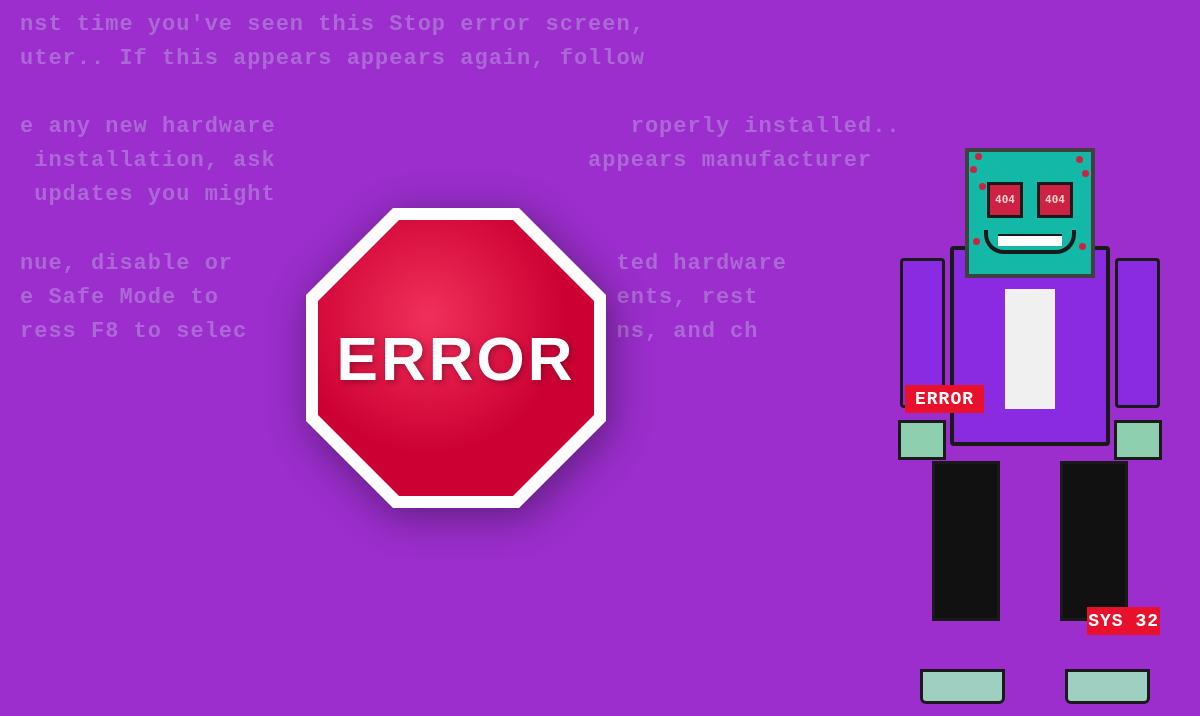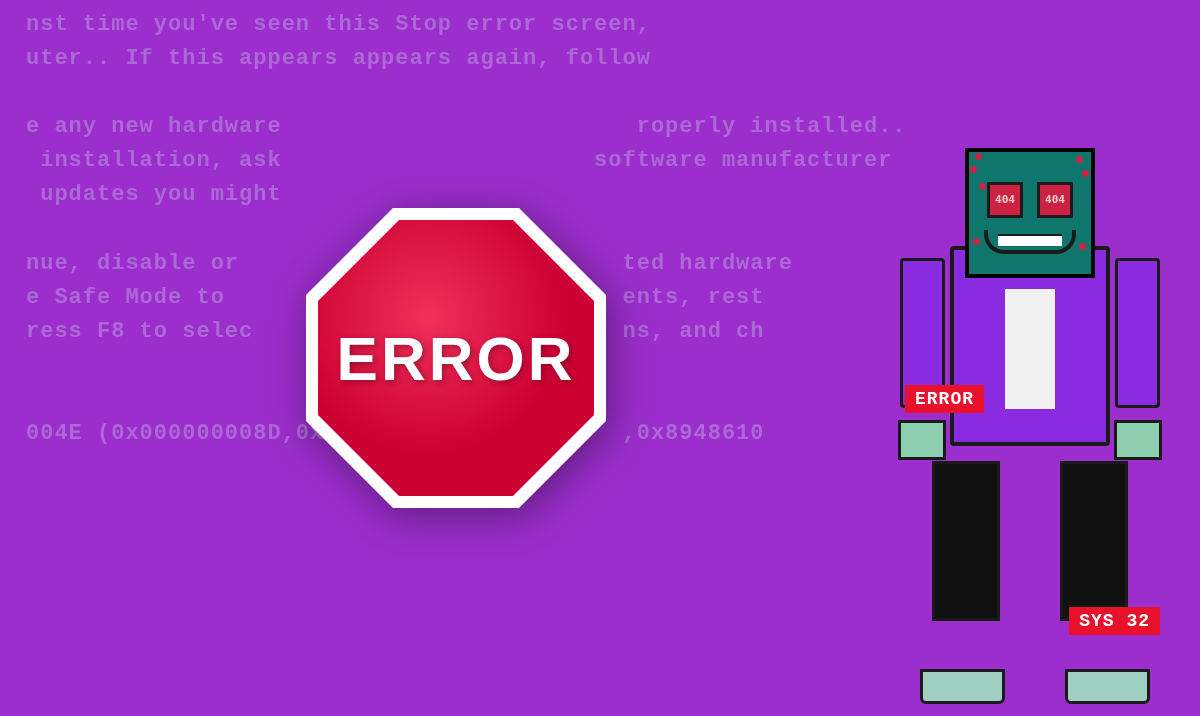--- a/index.html
+++ b/index.html
@@ -23,21 +23,20 @@
       letter-spacing: 1px;
       padding: 8px 20px;
       line-height: 1.55;
       pointer-events: none;
       z-index: 1;
     }
 
     .bsod-bg .line {
       display: block;
       white-space: pre;
-      margin-left: 6px;
     }
 
     
     .stop-sign-container {
       position: absolute;
       top: 50%;
       left: 38%;
       transform: translate(-50%, -50%);
       z-index: 10;
     }
@@ -97,42 +96,42 @@
     
     .char-sys-badge {
       position: absolute;
       bottom: 14%;
       right: 10px;
       background: #e8102a;
       color: white;
       font-family: 'Courier New', monospace;
       font-weight: 900;
       font-size: 18px;
-      padding: 4px 10px;
+      padding: 4px 1px;
       letter-spacing: 1px;
       z-index: 20;
     }
 
     
     .pixel-char {
       position: absolute;
       top: 0; left: 0;
       width: 100%; height: 100%;
     }
 
     
     .char-head {
       position: absolute;
       top: 2%;
       left: 50%;
       transform: translateX(-50%);
       width: 130px;
       height: 130px;
-      background: #0f766e;
-      border: 4px solid #000000;
+      background: #14b8a6;
+      border: 4px solid #404040;
       image-rendering: pixelated;
     }
 
     
     .char-eye-left {
       position: absolute;
       top: 30px;
       left: 18px;
       width: 36px;
       height: 36px;
@@ -336,29 +335,28 @@
     }
   </style>
 </head>
 <body>
 
 <div class="bsod-bg">
   <span class="line">nst time you've seen this Stop error screen,</span>
   <span class="line">uter.. If this appears appears again, follow</span>
   <span class="line">&nbsp;</span>
   <span class="line">e any new hardware                         roperly installed..</span>
-  <span class="line"> installation, ask                      software manufacturer</span>
+  <span class="line"> installation, ask                      appears manufacturer</span>
   <span class="line"> updates you might</span>
   <span class="line">&nbsp;</span>
   <span class="line">nue, disable or                           ted hardware</span>
   <span class="line">e Safe Mode to                            ents, rest</span>
   <span class="line">ress F8 to selec                          ns, and ch</span>
   <span class="line">&nbsp;</span>
   <span class="line">&nbsp;</span>
-  <span class="line">004E (0x000000008D,0x                     ,0x8948610</span>
 </div>
 
 <div class="stop-sign-container">
   <div class="stop-sign">
     <svg viewBox="0 0 320 320" xmlns="http://www.w3.org/2000/svg">
 
       <polygon points="97,10 223,10 310,97 310,223 223,310 97,310 10,223 10,97" fill="white"></polygon>
 
       <polygon points="103,22 217,22 298,103 298,217 217,298 103,298 22,217 22,103" fill="url(#redGrad)"></polygon>
       <defs>

